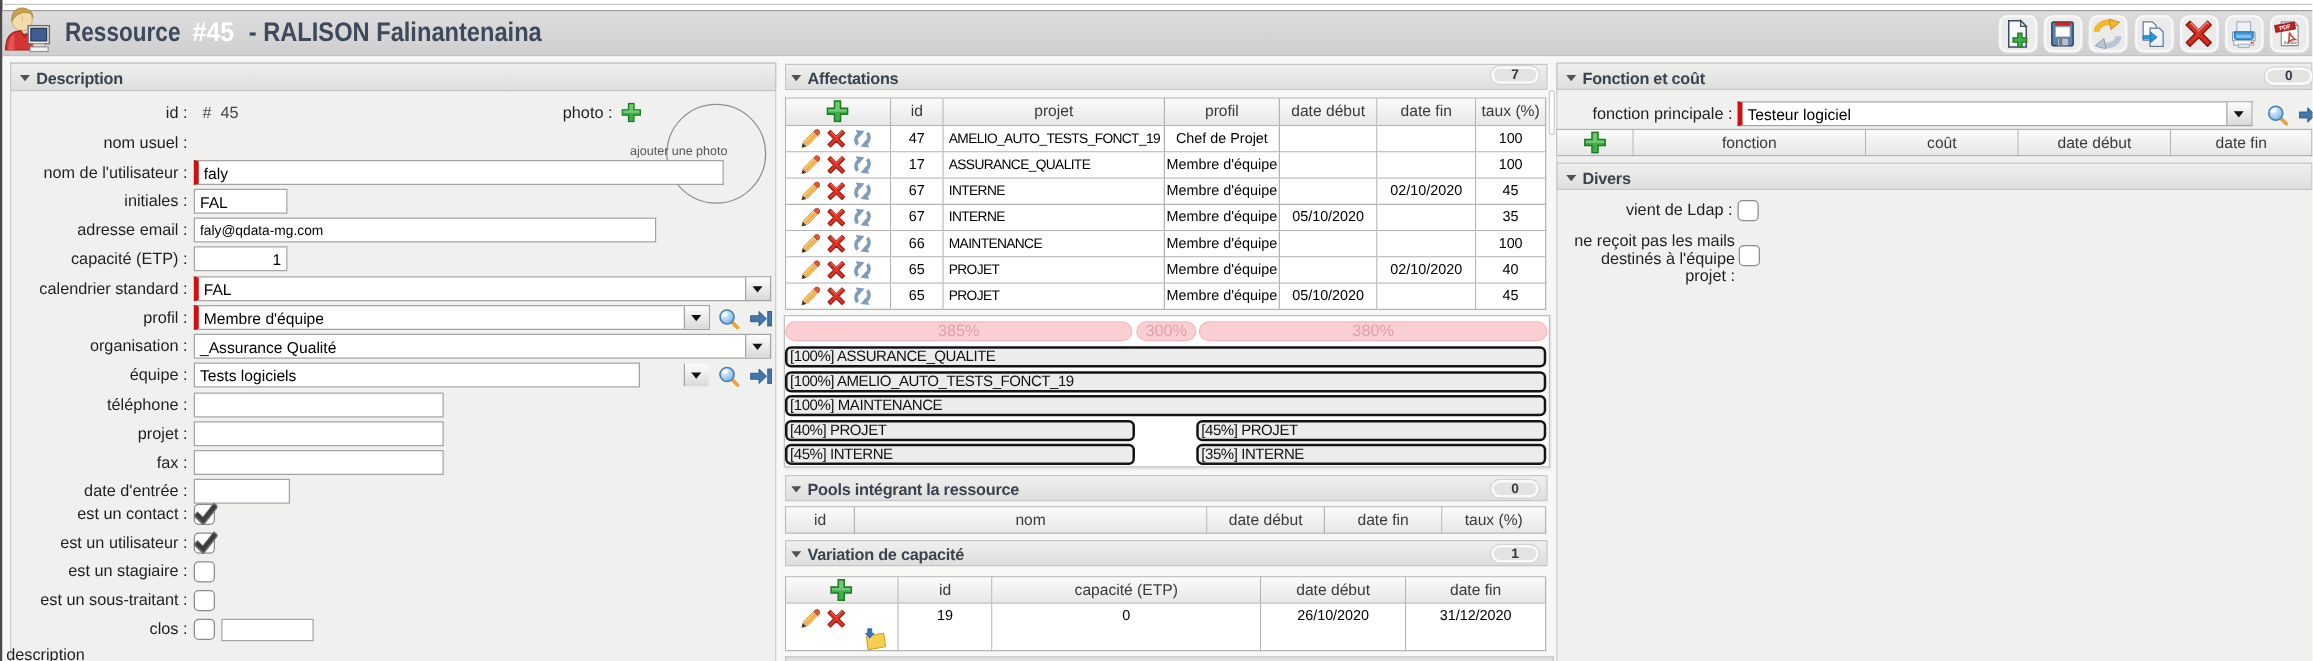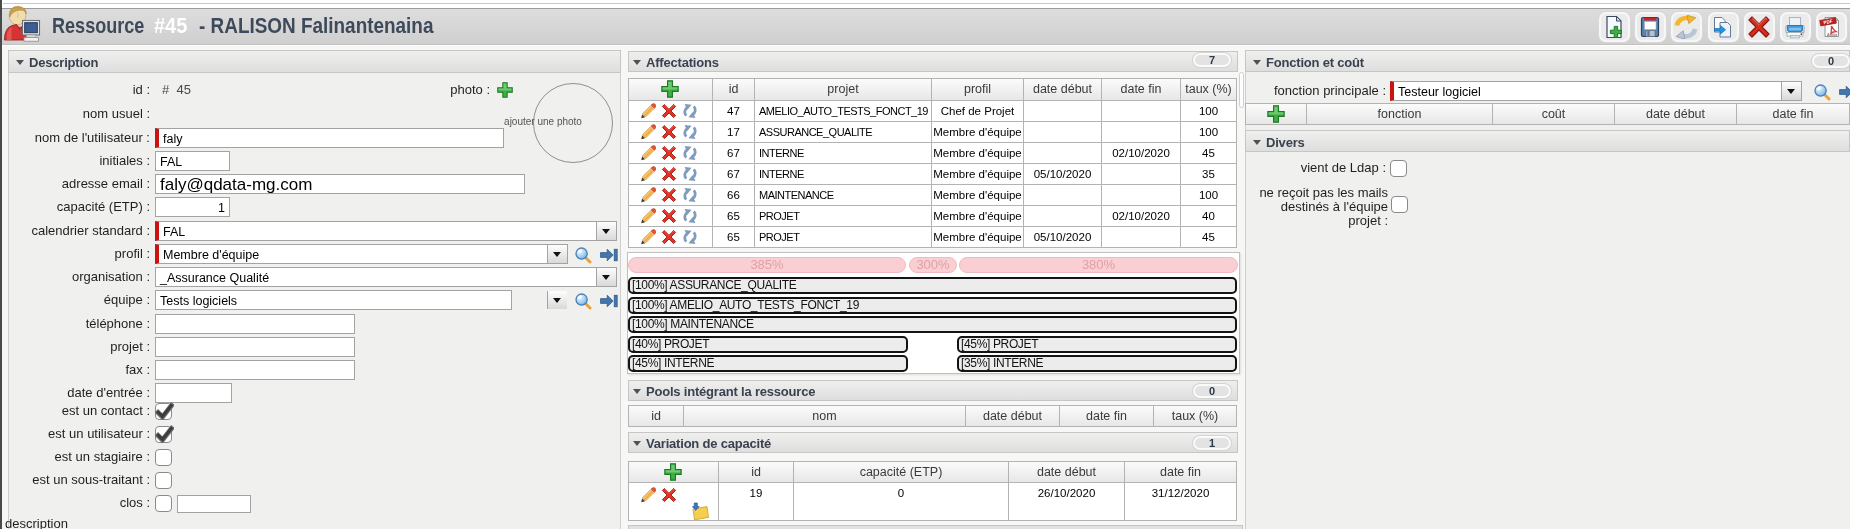--- a/index.html
+++ b/index.html
@@ -115,25 +115,25 @@
 <div class="abs" style="left:162px;top:82px;font-size:13px;color:#4a4a4a">#&nbsp;&nbsp;45</div>
 <div class="lbl" style="right:1360px;top:82px">photo :</div>
 <svg width="16" height="16" viewBox="0 0 17 17" style="position:absolute;left:497px;top:82px">
       <path d="M6.2 0.8h4.6v5.4H16.2v4.6H10.8V16.2H6.2V10.8H0.8V6.2h5.4z" fill="#3fae46" stroke="#1d7a22" stroke-width="1.1"></path>
       <path d="M6.9 1.6h3.2v5.3H15.4v2H1.6v-2H6.9z" fill="#7cd37f" opacity="0.75"></path>
     </svg>
 <div class="abs" style="left:533px;top:83px;width:80px;height:80px;border:1.5px solid #8f8f8f;border-radius:50%;"></div>
 <div class="abs" style="left:500px;top:116px;width:86px;text-align:center;font-size:10px;color:#555;white-space:nowrap">ajouter une photo</div>
 <div class="lbl" style="right:1700px;top:106px">nom usuel :</div>
 <div class="lbl" style="right:1700px;top:130px">nom de l'utilisateur :</div>
-<div class="inp req" style="left:155px;top:128px;width:349px;height:20px;font-size:12.5px">faly</div>
+<div class="inp req" style="left:155px;top:128px;width:424px;height:20px;font-size:12.5px">faly</div>
 <div class="lbl" style="right:1700px;top:153px">initiales :</div>
 <div class="inp" style="left:155px;top:151px;width:75px;height:20px;font-size:12.5px">FAL</div>
 <div class="lbl" style="right:1700px;top:176px">adresse email :</div>
-<div class="inp" style="left:155px;top:174px;width:370px;height:20px;font-size:17px">faly@qdata-mg.com</div>
+<div class="inp" style="left:155px;top:174px;width:370px;height:20px;font-size:11px">faly@qdata-mg.com</div>
 <div class="lbl" style="right:1700px;top:199px">capacité (ETP) :</div>
 <div class="inp" style="left:155px;top:197px;width:75px;height:20px;text-align:right;font-size:12.5px">1</div>
 <div class="lbl" style="right:1700px;top:223px">calendrier standard :</div>
 <div class="inp req" style="left:155px;top:221px;width:462px;height:20px;padding-right:22px">FAL</div>
 <div class="sel-arrow" style="left:596px;top:222px;width:20px;height:18px"></div>
 <div class="lbl" style="right:1700px;top:246px">profil :</div>
 <div class="inp req" style="left:155px;top:244px;width:413px;height:20px;padding-right:22px">Membre d'équipe</div>
 <div class="sel-arrow" style="left:547px;top:245px;width:20px;height:18px"></div>
 <svg width="18" height="18" viewBox="0 0 18 18" style="position:absolute;left:574px;top:246px">
       <defs>

